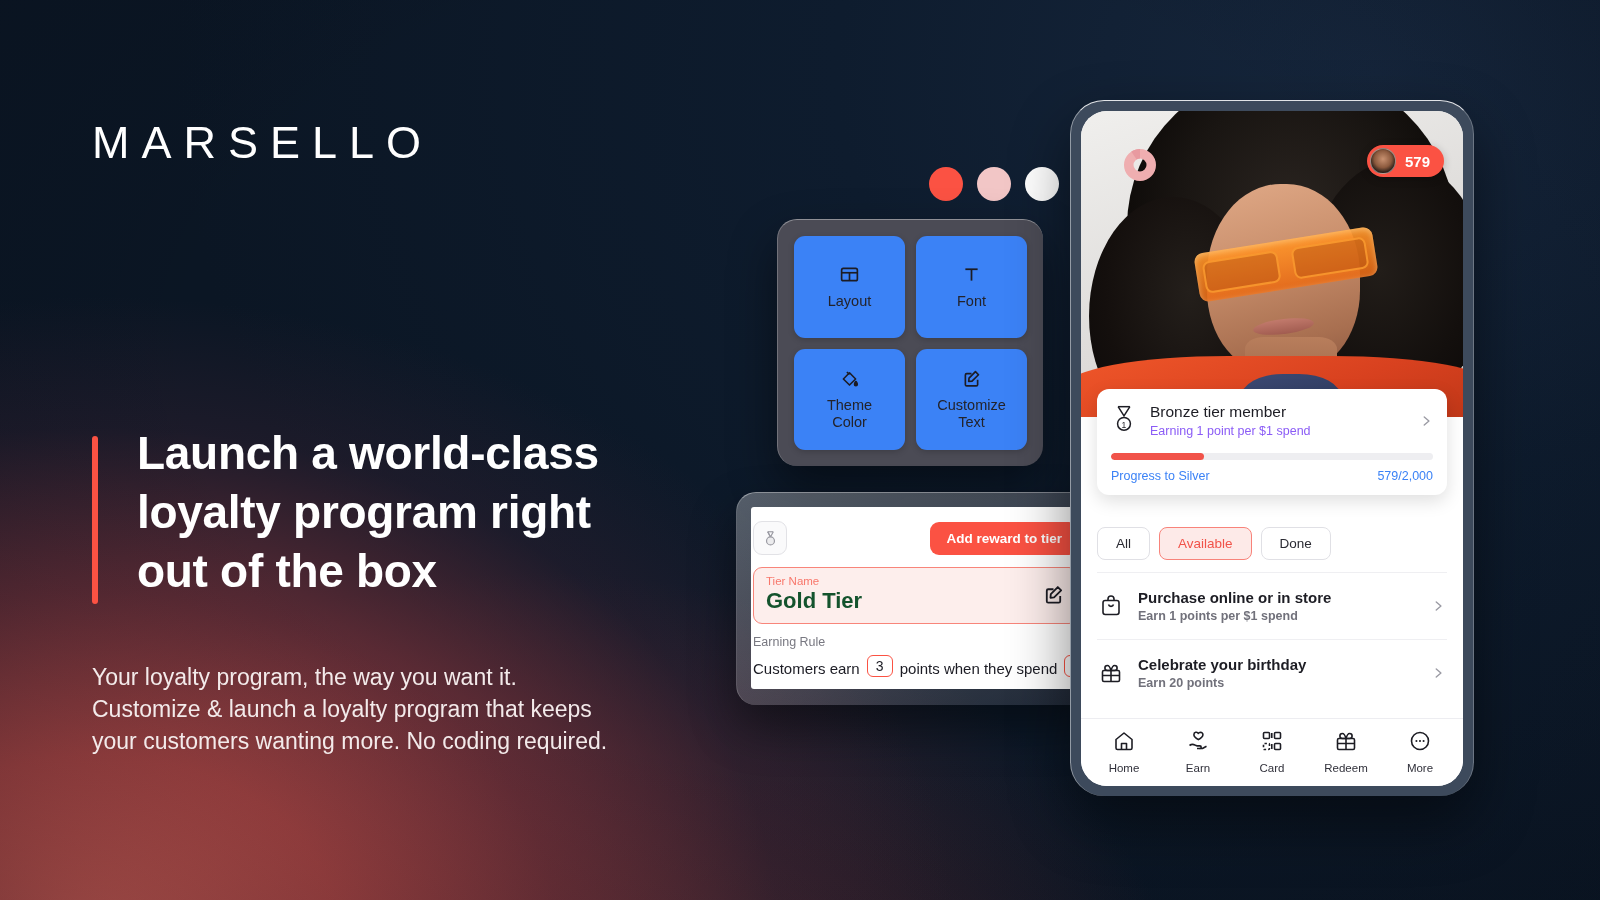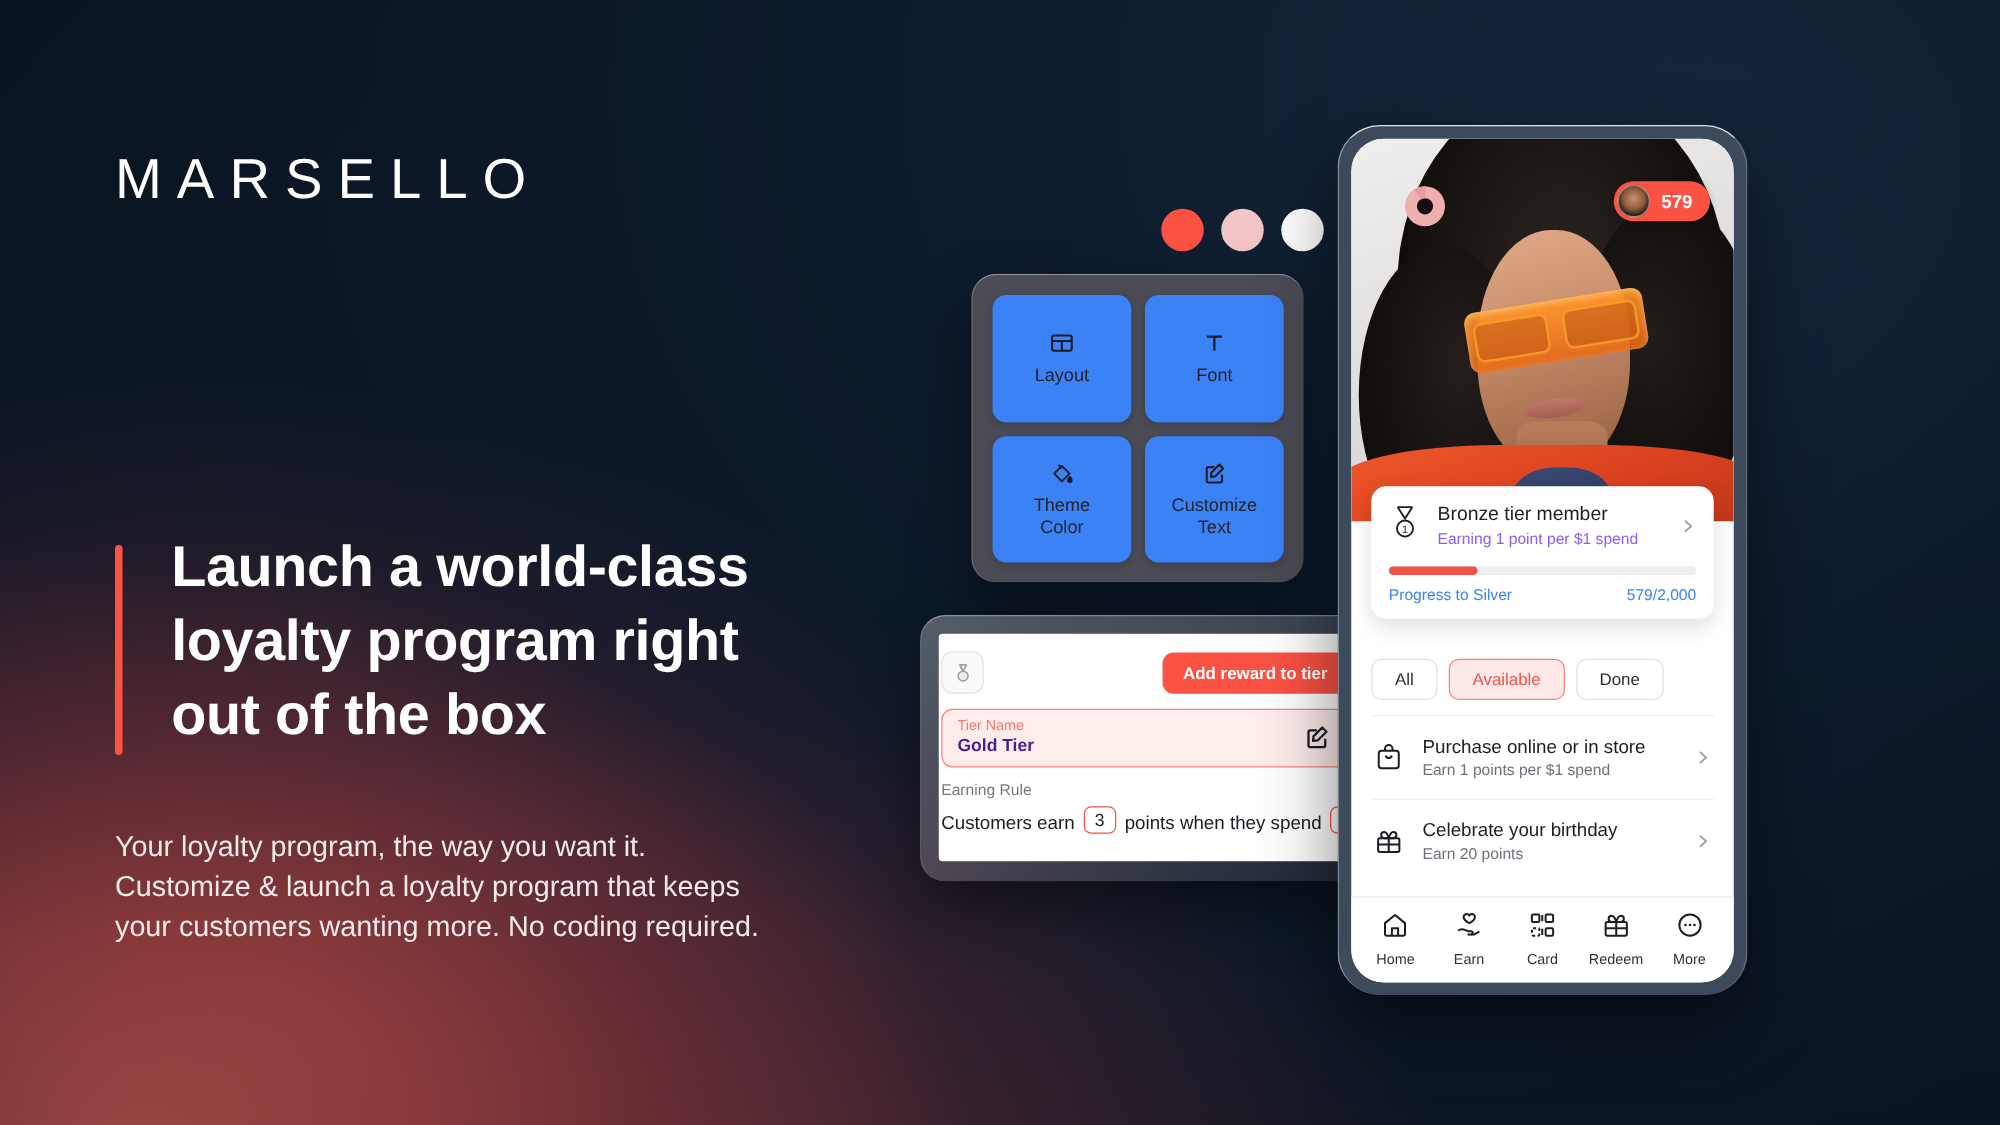--- a/index.html
+++ b/index.html
@@ -131,38 +131,38 @@
   }
   .tier-name-field {
     margin-top: 12px;
     background: #fdeeec;
     border: 1.5px solid #f8857a;
     border-radius: 9px;
     padding: 7px 12px 9px;
     display: flex; align-items: center; justify-content: space-between;
   }
   .tier-name-label { font-size: 11.5px; color: #f8776b; font-weight: 500; }
-  .tier-name-value { font-size: 14px; color: #4c1d95; font-weight: 700; margin-top: 1px; text-align: right; }
+  .tier-name-value { font-size: 22px; color: #14532d; font-weight: 700; margin-top: 1px; text-align: right; }
   .edit-icon-btn { background: none; border: none; cursor: pointer; padding: 0; display: flex; color: #1c1c24; }
   .earning-label { margin-top: 11px; font-size: 12.5px; color: #787881; }
   .earning-rule {
     margin-top: 6px; display: flex; align-items: flex-end; gap: 7px;
     font-size: 15px; color: #1c1c24; white-space: nowrap;
   }
   .mini-input {
     border: 1.4px solid #fb5243; border-radius: 6px;
     padding: 2px 8px; font-size: 14px; color: #1c1c24;
     background: #ffffff; min-width: 26px; text-align: center;
     font-family: inherit;
   }
 
   
   .phone {
     position: absolute; left: 1070px; top: 100px;
-    width: 328px; height: 696px;
+    width: 404px; height: 696px;
     background: #3d4a5c;
     border-radius: 34px;
     padding: 10px;
     box-shadow: 0 26px 60px rgba(0,0,0,0.48);
     border-top: 1.5px solid rgba(255,255,255,0.85);
     border-left: 1.5px solid rgba(255,255,255,0.45);
     border-right: 1px solid rgba(255,255,255,0.25);
   }
   .phone-screen {
     width: 100%; height: 100%;
@@ -298,21 +298,21 @@
     background: #fdeae8; border-color: #f8837a; color: #f1534a; font-weight: 500;
   }
 
   .reward-list { margin-top: 12px; padding: 0 16px; flex: 1 1 auto; }
   .reward-row {
     display: flex; align-items: center; gap: 15px;
     padding: 16px 2px;
     border-top: 1px solid #efeff2;
     cursor: pointer;
   }
-  .reward-texts { flex: 1; min-width: 0; }
+  .reward-texts { flex: 1; min-width: 0; font-weight: bold; }
   .reward-title { font-size: 15px; color: #1d1d24; }
   .reward-sub { font-size: 12.5px; color: #71717b; margin-top: 3px; }
   .reward-icon { color: #1d1d24; display: flex; flex: 0 0 auto; }
 
   .bottom-nav {
     border-top: 1px solid #ededf1;
     padding: 10px 6px 12px;
     display: flex; justify-content: space-around; align-items: flex-start;
     flex: 0 0 auto;
     background: #ffffff;

